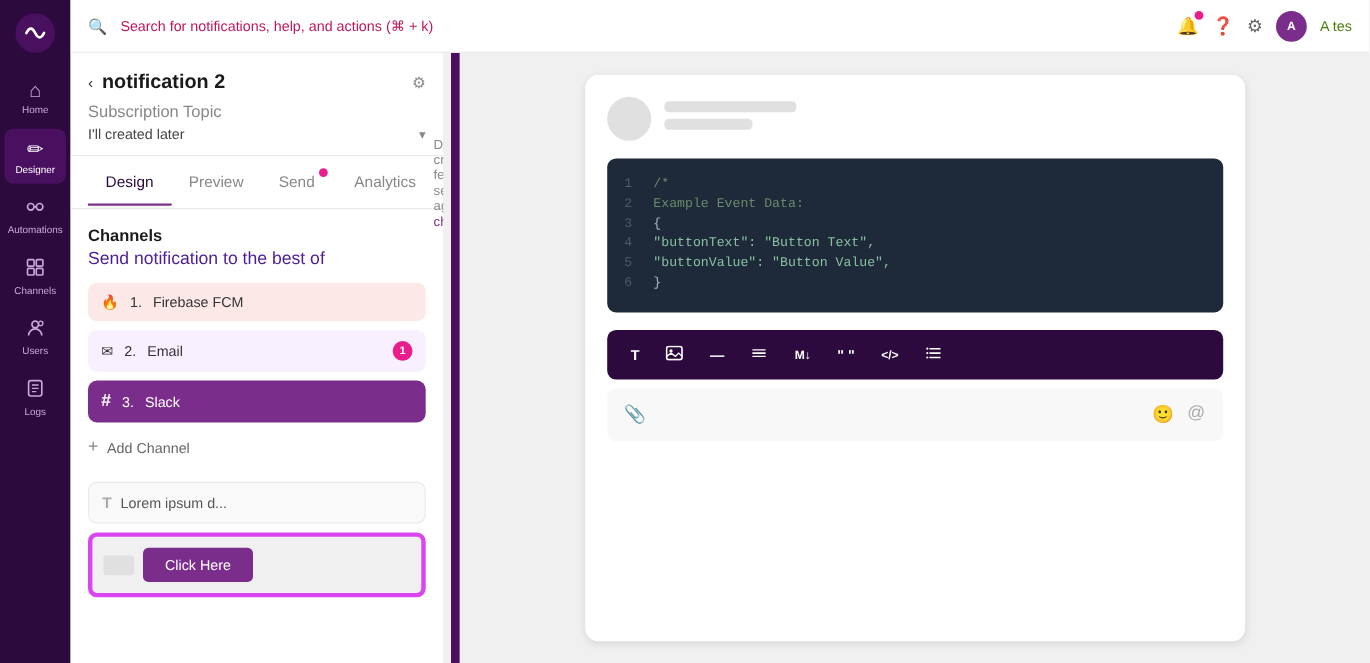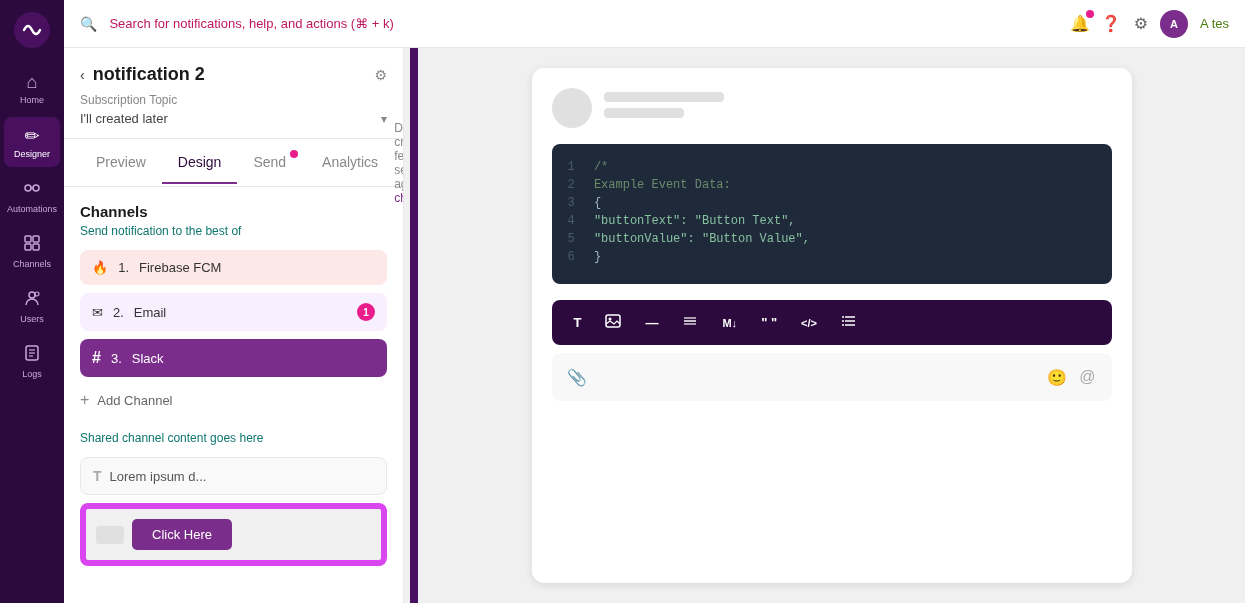--- a/index.html
+++ b/index.html
@@ -138,21 +138,21 @@
       font-weight: 600;
       color: #1a1a1a;
     }
     .settings-icon-btn {
       margin-left: auto;
       color: #888;
       cursor: pointer;
       font-size: 14px;
     }
     .subscription-label {
-      font-size: 12px;
+      font-size: 15px;
       color: #888;
       margin-bottom: 4px;
     }
     .subscription-value-row {
       display: flex;
       align-items: center;
       justify-content: space-between;
     }
     .subscription-value {
       font-size: 13px;
@@ -212,22 +212,22 @@
     .left-panel-scroll::-webkit-scrollbar { width: 4px; }
     .left-panel-scroll::-webkit-scrollbar-thumb { background: #ddd; border-radius: 2px; }
 
     .section-title {
       font-size: 15px;
       font-weight: 600;
       color: #1a1a1a;
       margin-bottom: 4px;
     }
     .section-subtitle {
-      font-size: 12px;
-      color: #0f766e;
+      font-size: 16px;
+      color: #4c1d95;
       margin-bottom: 12px;
     }
 
     .channel-item {
       display: flex;
       align-items: center;
       gap: 10px;
       padding: 10px 12px;
       border-radius: 8px;
       margin-bottom: 8px;
@@ -281,21 +281,21 @@
       color: #555;
       cursor: pointer;
     }
     .library-item-btn {
       display: flex;
       align-items: center;
       justify-content: center;
       padding: 10px;
       border-radius: 8px;
       background: #f0f0f0;
-      border: 6px solid #d946ef;
+      border: 4px solid #d946ef;
       margin-bottom: 8px;
     }
     .library-btn-inner {
       background: #7b2d8b;
       color: white;
       border: none;
       padding: 8px 20px;
       border-radius: 5px;
       font-size: 13px;
       cursor: pointer;
@@ -507,22 +507,22 @@
           <span class="settings-icon-btn">⚙</span>
         </div>
         <div class="subscription-label">Subscription Topic</div>
         <div class="subscription-value-row">
           <span class="subscription-value">I'll created later</span>
           <span class="dropdown-arrow">▾</span>
         </div>
       </div>
 
       <div class="tabs-bar">
+        <div class="tab-item active">Design</div>
         <div class="tab-item">Preview</div>
-        <div class="tab-item active">Design</div>
         <div class="tab-item" style="padding-right: 20px;">
           <span>Send</span>
           <span class="tab-badge"></span>
         </div>
         <div class="tab-item">Analytics</div>
         <div class="tabs-status">
           <span>Draft created a few seconds ago</span>
           
           <a class="see-changelog">See changelog</a>
         </div>
@@ -554,21 +554,20 @@
             <span>Slack</span>
           </div>
 
           <div class="add-channel-btn">
             <span class="plus-icon">+</span>
             <span>Add Channel</span>
           </div>
         </div>
 
         <div class="library-section">
-          <div class="section-subtitle">Shared channel content goes here</div>
 
           <div class="library-item">
             <span style="font-weight:bold; color:#aaa; font-size:14px;">T</span>
             <span>Lorem ipsum d...</span>
           </div>
 
           <div class="library-item-btn">
             <div style="display:flex; align-items:center; gap:8px; width:100%;">
               <div style="width:28px; height:18px; background:#e0e0e0; border-radius:3px;"></div>
               <button class="library-btn-inner">Click Here</button>

